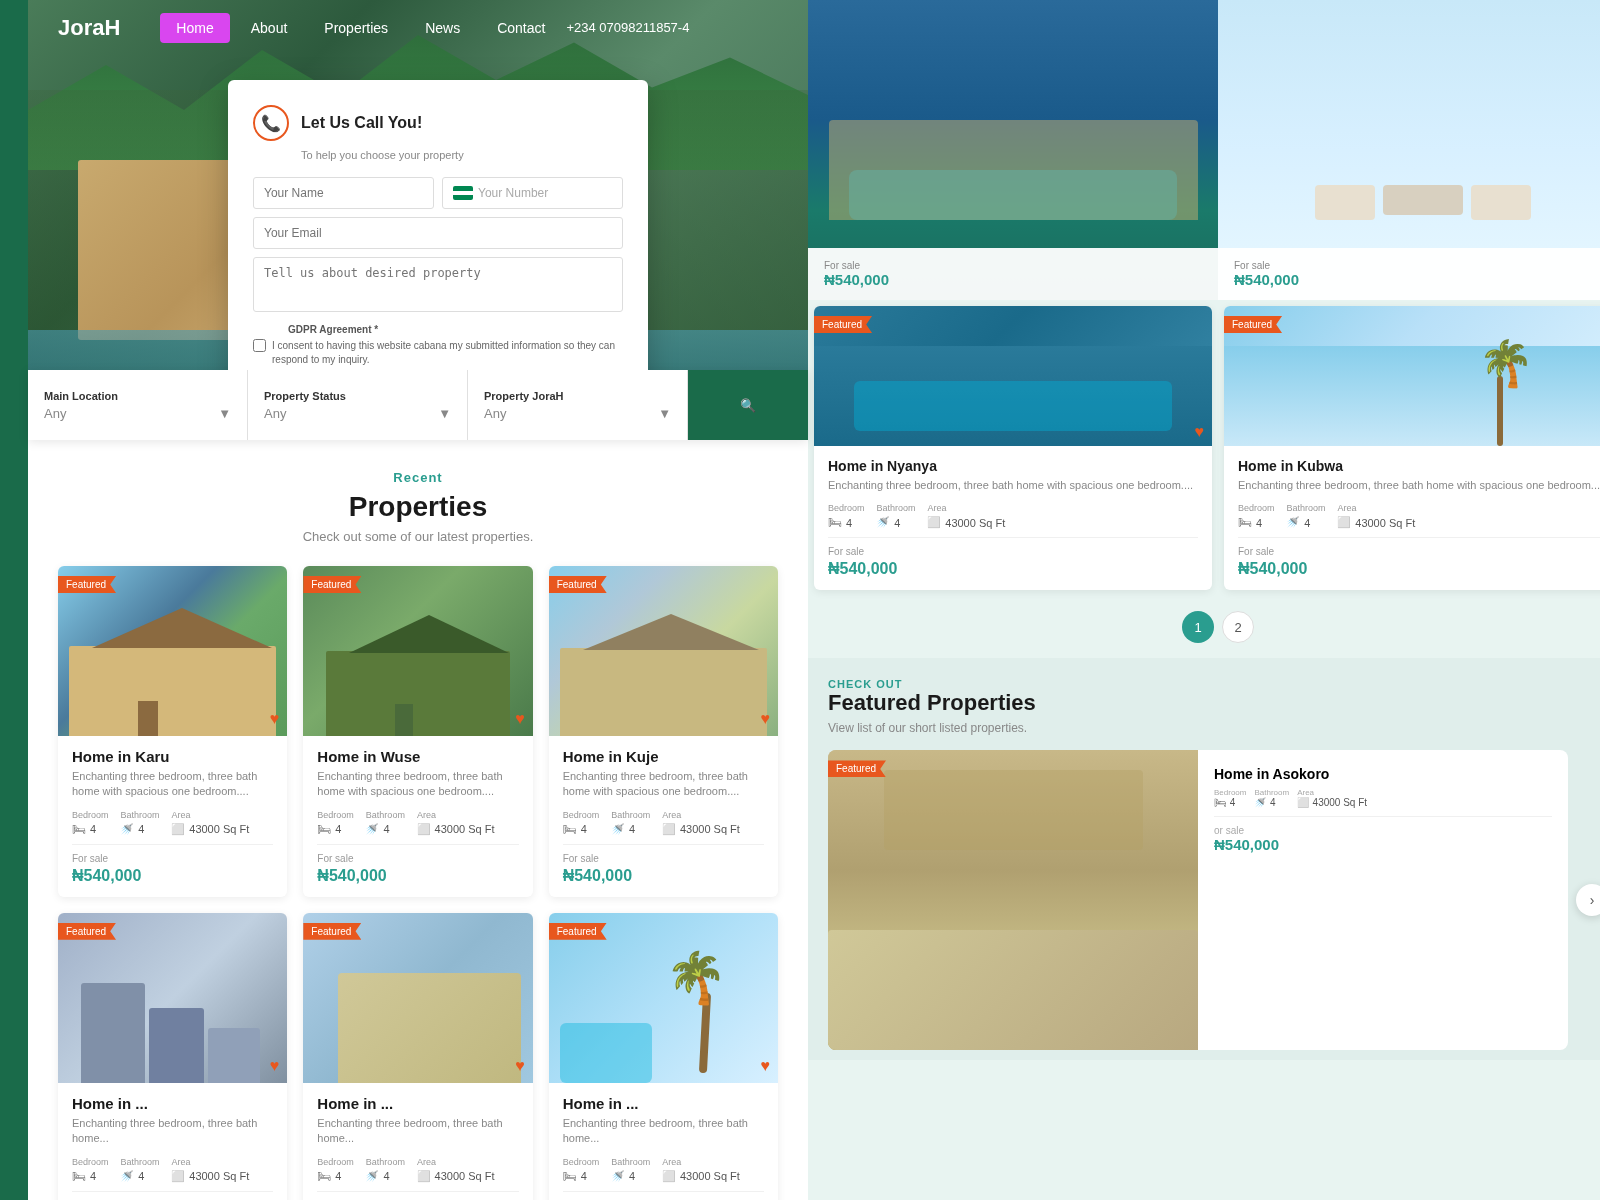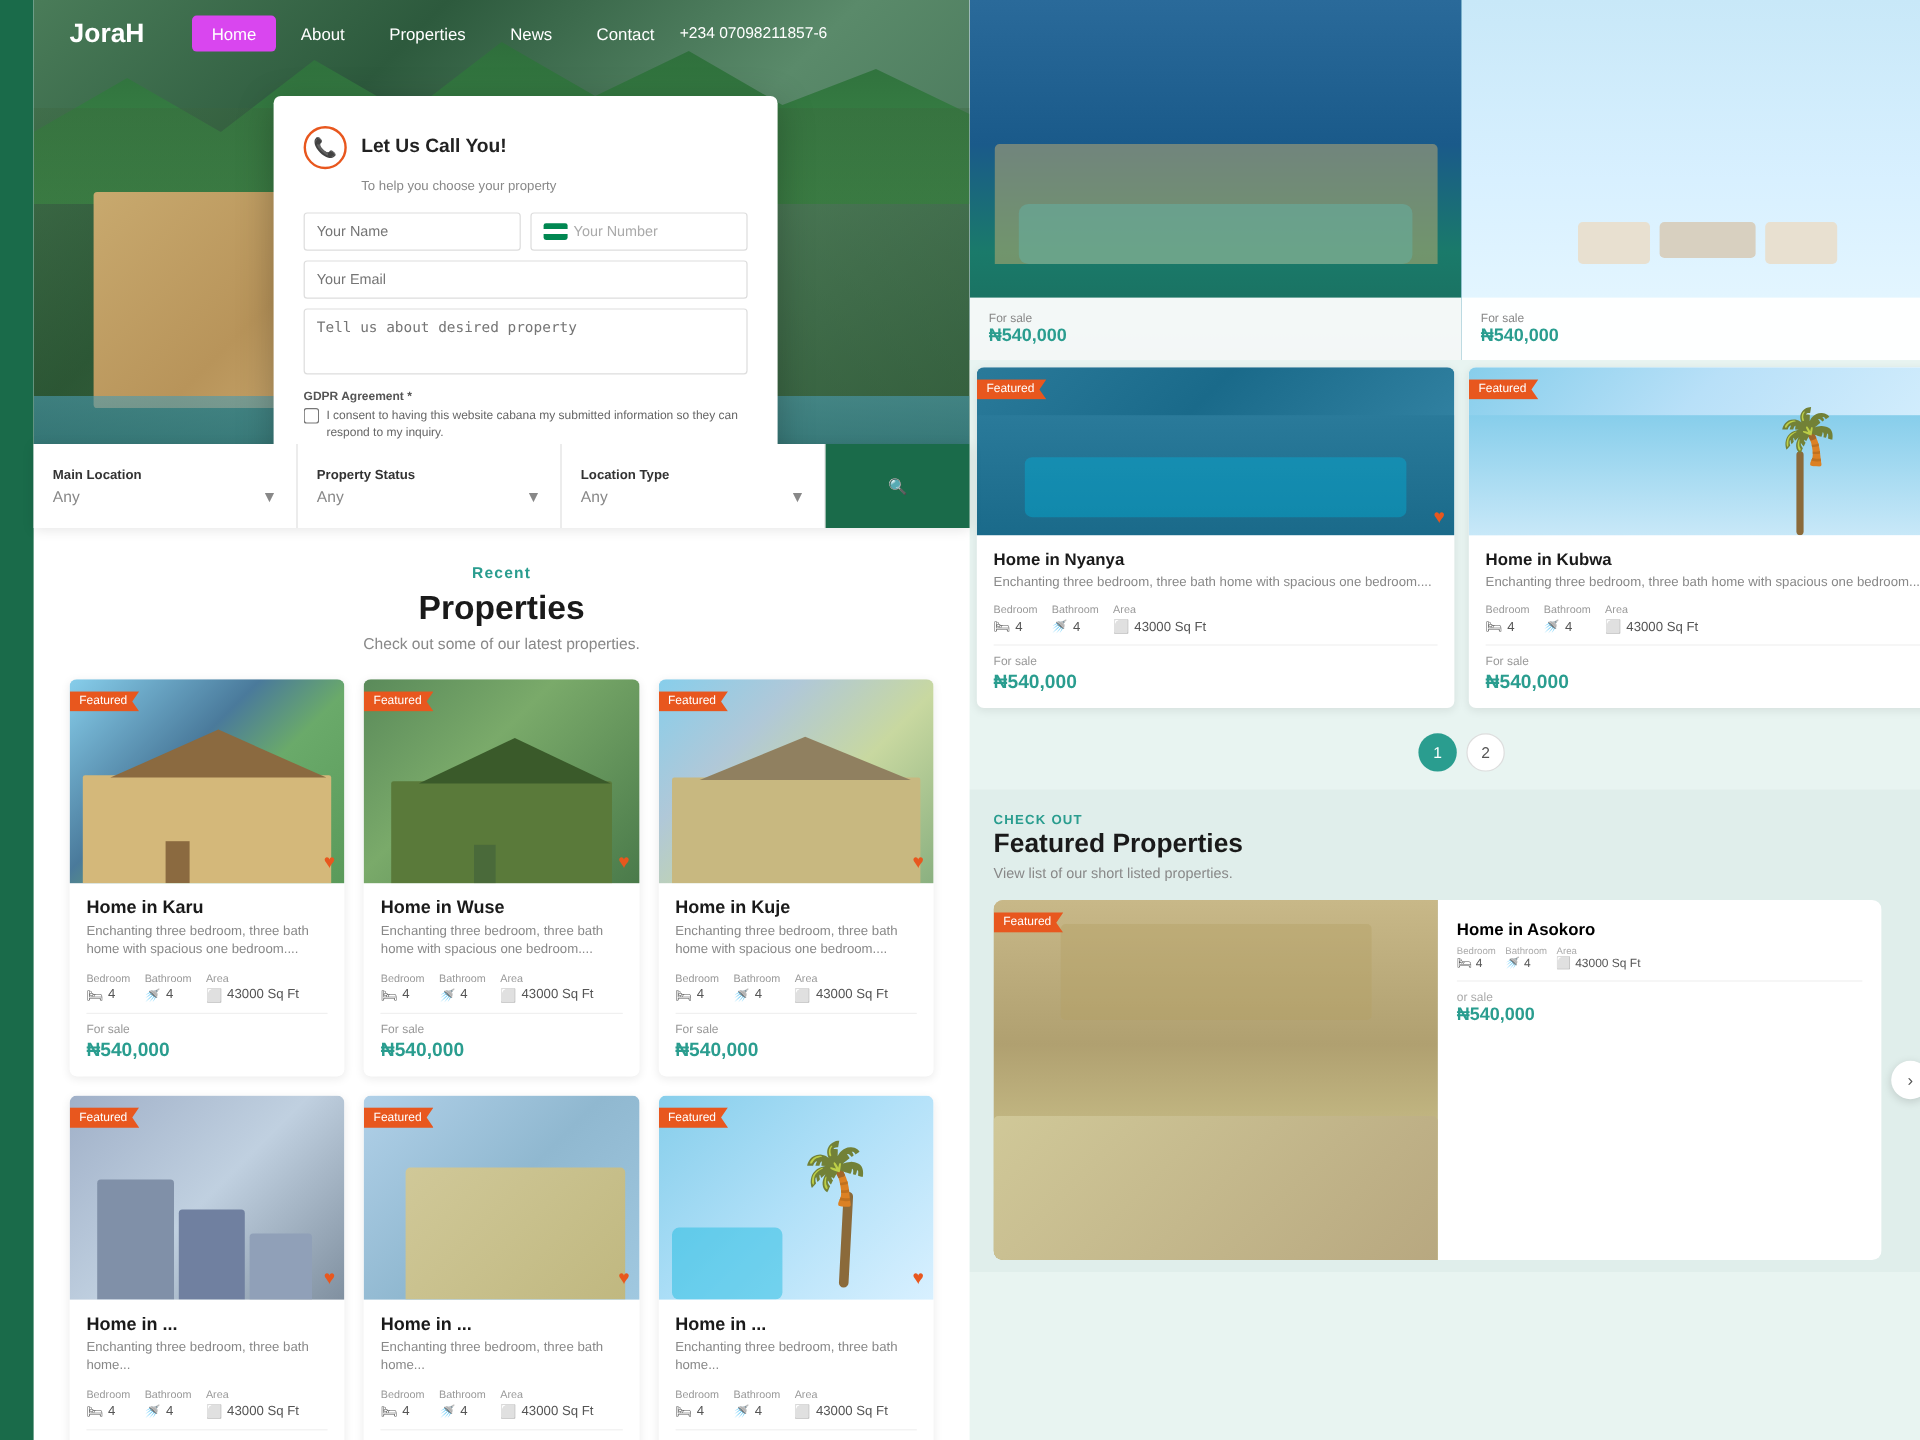--- a/index.html
+++ b/index.html
@@ -179,20 +179,21 @@
       resize: none;
       height: 55px;
       outline: none;
       margin-bottom: 8px;
     }
     .modal-gdpr {
       font-size: 10px;
       color: #555;
       font-weight: 600;
       margin-bottom: 4px;
+      margin-left: 35px;
     }
     .modal-gdpr-row {
       display: flex;
       align-items: flex-start;
       gap: 6px;
       margin-bottom: 12px;
     }
     .modal-gdpr-text {
       font-size: 10px;
       color: #666;
@@ -593,21 +594,21 @@
 <div class="left-content">
 
   <nav class="navbar">
     <div class="navbar-logo">JoraH</div>
     <div class="nav-links">
       <a class="nav-link active">Home</a>
       <a class="nav-link">About</a>
       <a class="nav-link">Properties</a>
       <a class="nav-link">News</a>
       <a class="nav-link">Contact</a>
-      <span class="nav-phone">+234 07098211857-6</span>
+      <span class="nav-phone">+234 07098211857-4</span>
     </div>
   </nav>
 
   <div class="hero">
     <div class="hero-bg">
       <div class="hero-trees"></div>
       <div class="hero-house">
         <div class="hero-house-building"></div>
         <div class="hero-house-building2"></div>
       </div>
@@ -647,21 +648,21 @@
       </div>
     </div>
     <div class="search-field">
       <div class="search-field-label">Property Status</div>
       <div class="search-select">
         <span>Any</span>
         <span>▼</span>
       </div>
     </div>
     <div class="search-field">
-      <div class="search-field-label">Location Type</div>
+      <div class="search-field-label">Property JoraH</div>
       <div class="search-select">
         <span>Any</span>
         <span>▼</span>
       </div>
     </div>
     <button class="search-btn">
       <span>🔍</span>
     </button>
   </div>
 

